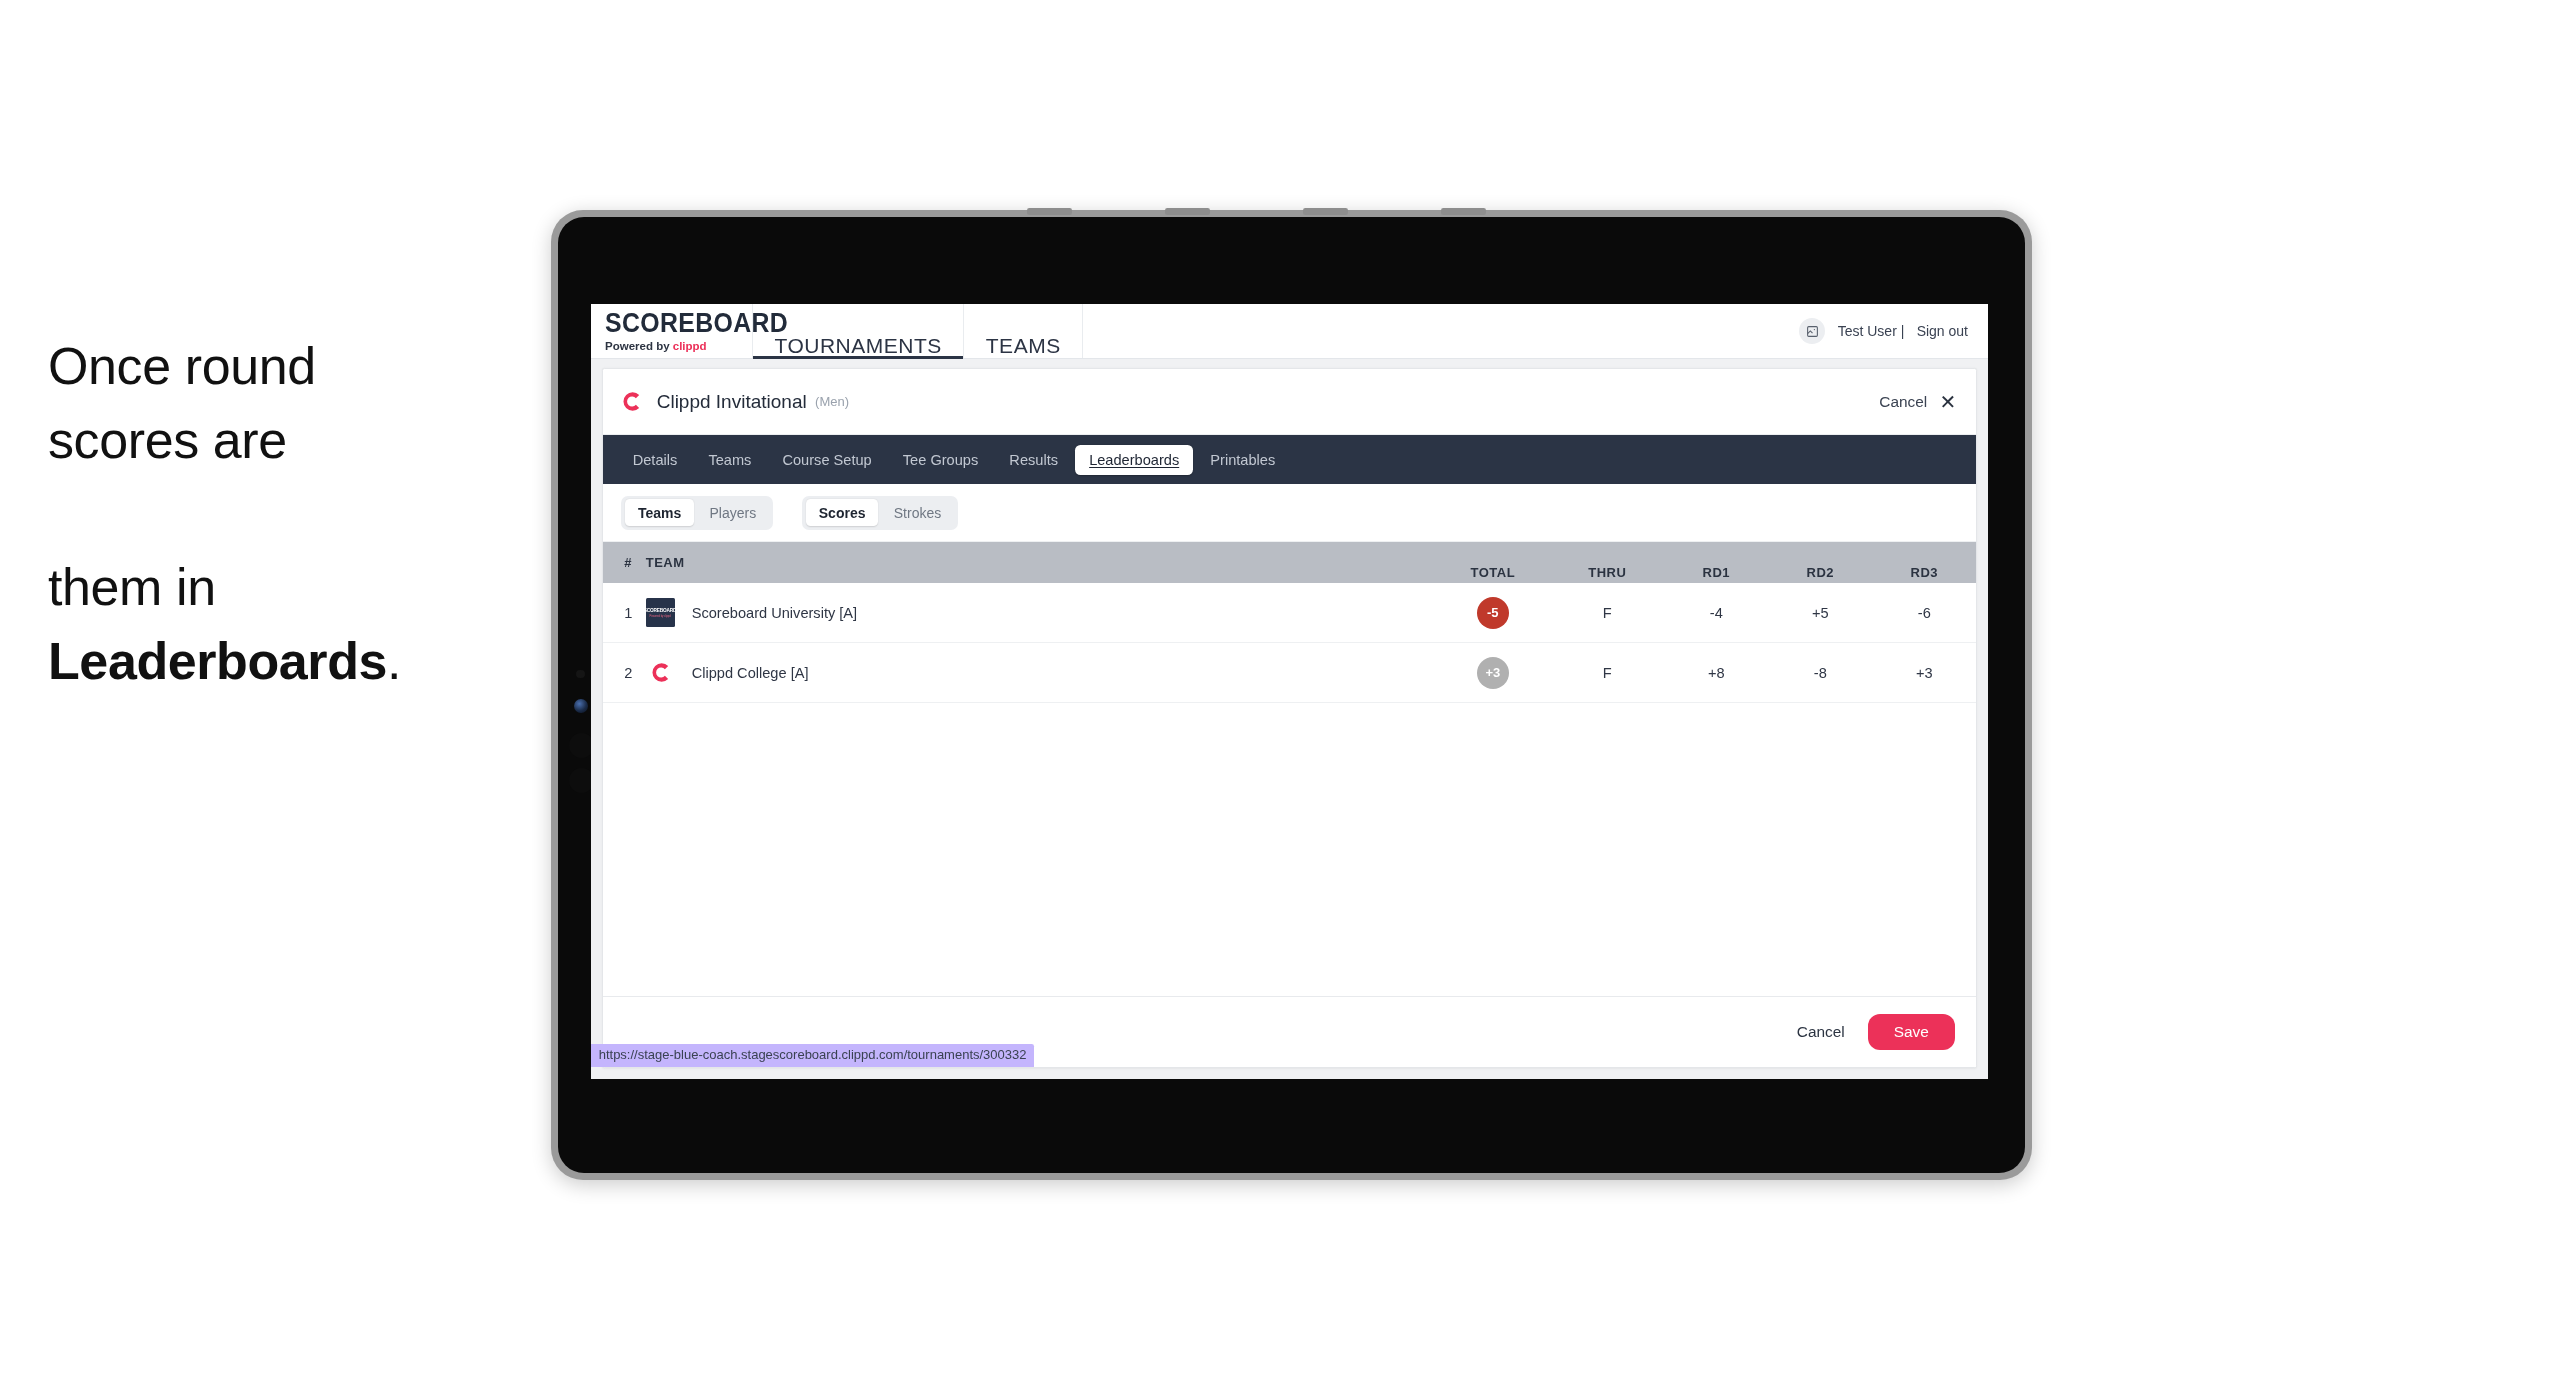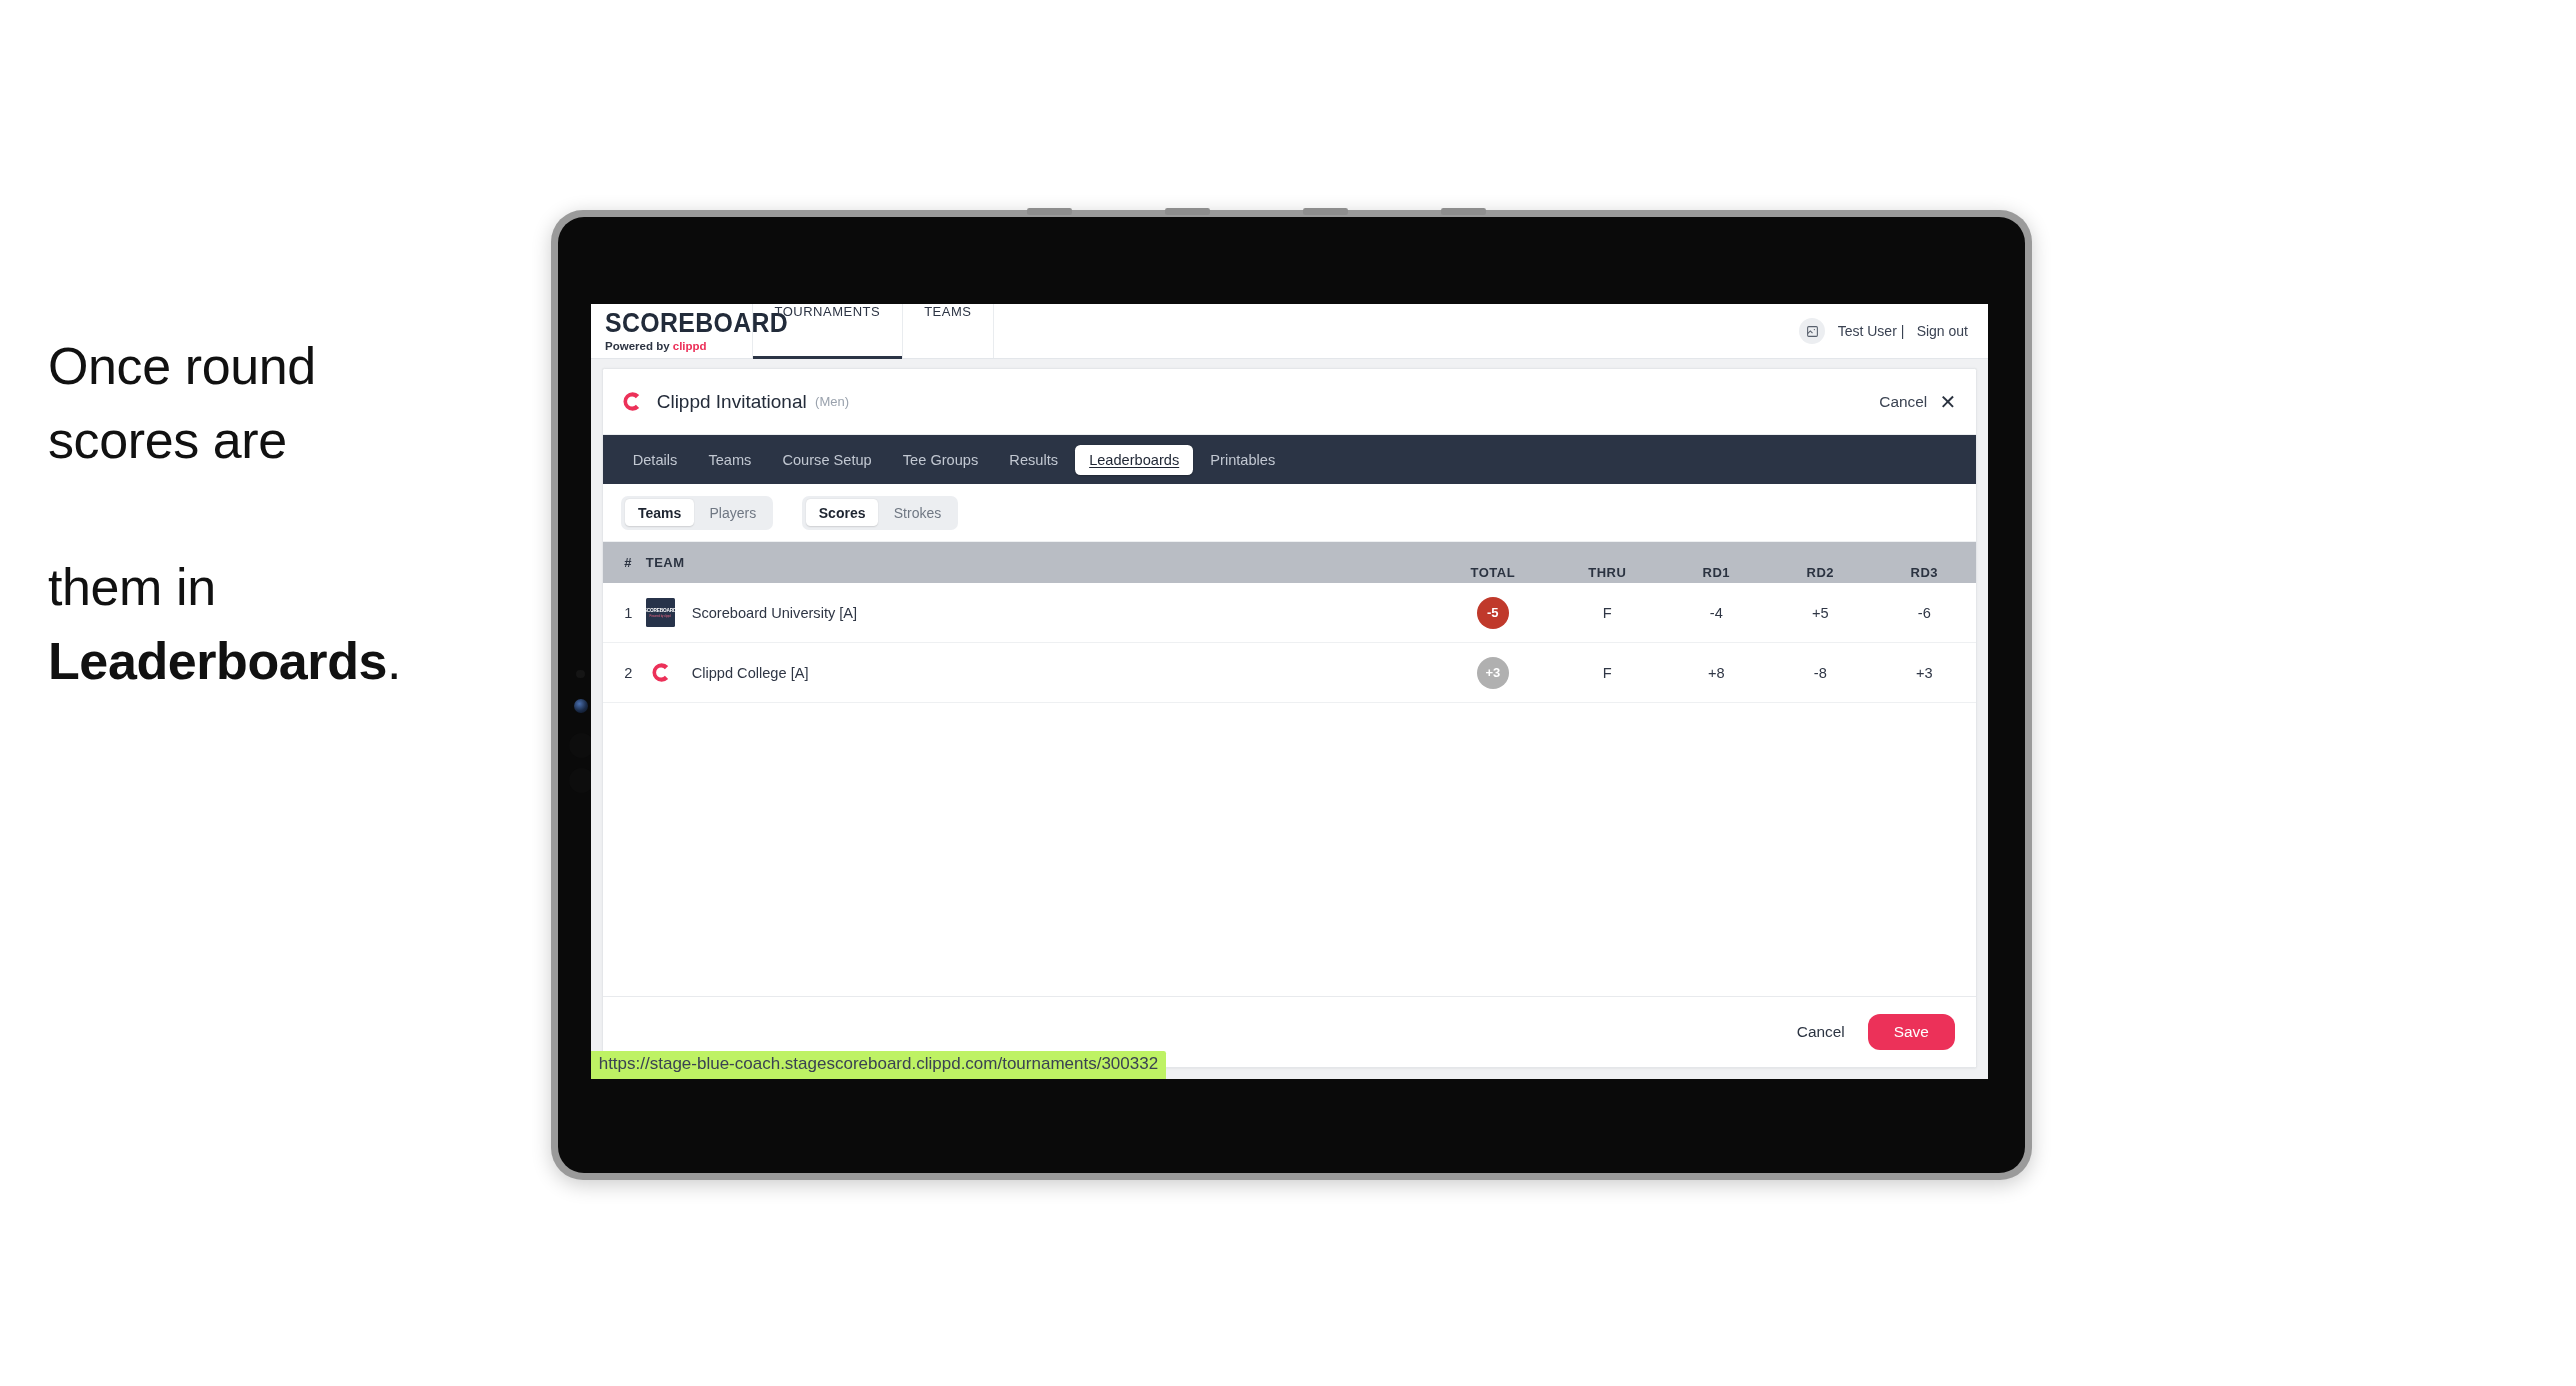--- a/index.html
+++ b/index.html
@@ -99,23 +99,23 @@
   #brand-sub {
     margin-top: 3.8px;
     font-size: 11.5px;
     color: #2d3442;
     font-weight: 600;
     white-space: nowrap;
   }
   #brand-sub .pink { color: #ec2f58; font-weight: 700; }
 
   .topnav-item {
-    display: flex; align-items: flex-start;
+    display: flex; align-items: flex-end;
     padding: 0 21.5px;
-    font-size: 13px;
+    font-size: 21px;
     letter-spacing: 0.5px;
     color: #2c3444;
     border-right: 0.8px solid #e9ecef;
     cursor: pointer;
     position: relative;
   }
   .topnav-item.active::after {
     content: "";
     position: absolute;
     left: 0; right: 0; bottom: -1.5px;
@@ -334,24 +334,24 @@
     border: none;
     border-radius: 12px;
     padding: 9.2px 26px;
     cursor: pointer;
     font-family: "Liberation Sans", sans-serif;
   }
 
   
   #statusbar {
     position: absolute;
-    left: 0; bottom: 0;
-    background: #bef264;
+    left: 0; bottom: 12px;
+    background: #c4b5fd;
     color: #3a4252;
-    font-size: 17px;
+    font-size: 13px;
     padding: 3.8px 7.7px 4.6px 7.7px;
     border-top-right-radius: 2.3px;
     white-space: nowrap;
   }
 </style>
 </head>
 <body>
 
 <div id="caption">
   <span>Once round</span><br>

